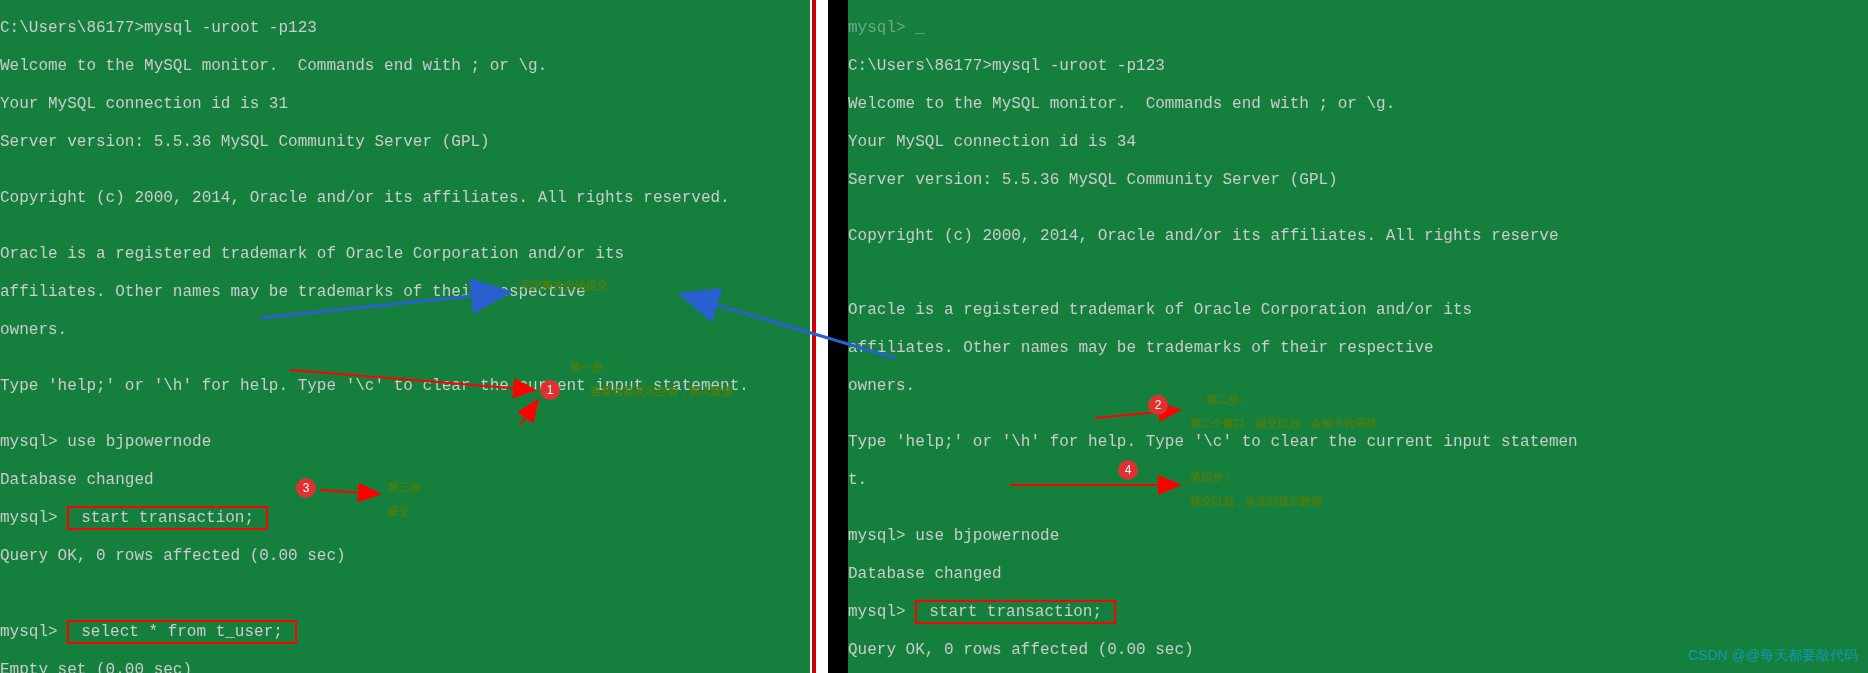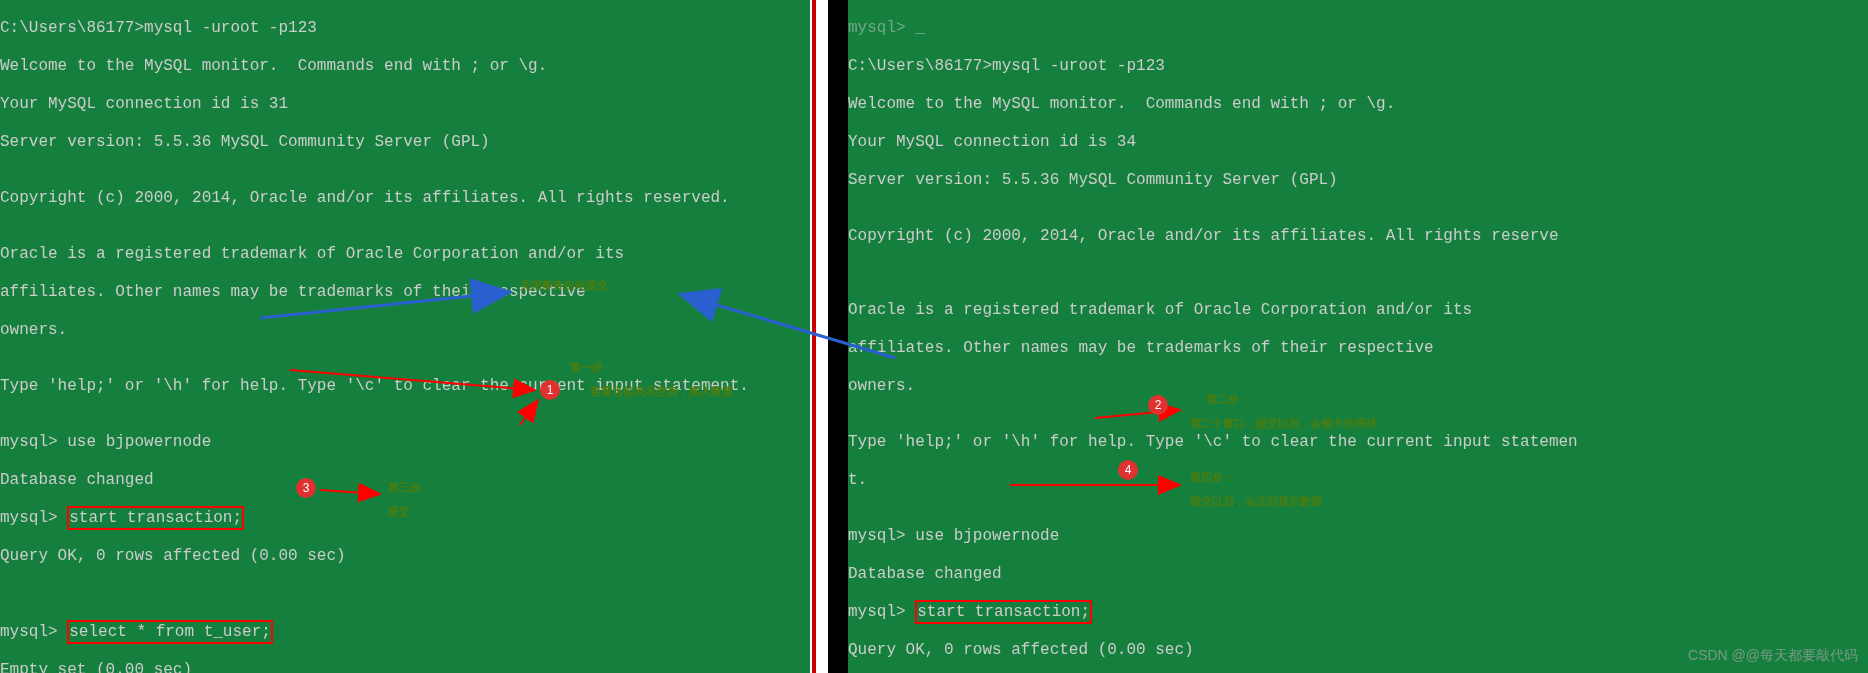--- a/index.html
+++ b/index.html
@@ -35,21 +35,21 @@
      content:"";
      position:absolute;
      left:2px; top:0;
      width:4px; height:100%;
      background:#c00;
   }
   .line { white-space: pre; line-height: 20px; }
   .box-red {
     border: 2px solid #ff0000;
     display: inline-block;
-    padding: 0 0;
+    padding: 0 12px;
     margin: -2px 0;
   }
   .annot {
     position: absolute;
     color: #4d7c0f;
     font-family: "Microsoft YaHei", sans-serif;
     font-size: 11px;
     white-space: nowrap;
     font-weight: bold;
   }
@@ -62,21 +62,21 @@
     color: #fff;
     font-size: 12px;
     font-family: sans-serif;
     text-align: center;
     line-height: 20px;
   }
   svg.arrow { position: absolute; top: 0; left: 0; pointer-events: none; overflow: visible; }
   .watermark{
     position:absolute;
     right:10px; bottom:8px;
-    color:#a3a3a3; font-family:sans-serif; font-size:14px;
+    color:#0ea5e9; font-family:sans-serif; font-size:14px;
     opacity:.7;
   }
 </style>
 </head>
 <body>
 
 
 
 <div class="divider"></div>
 

